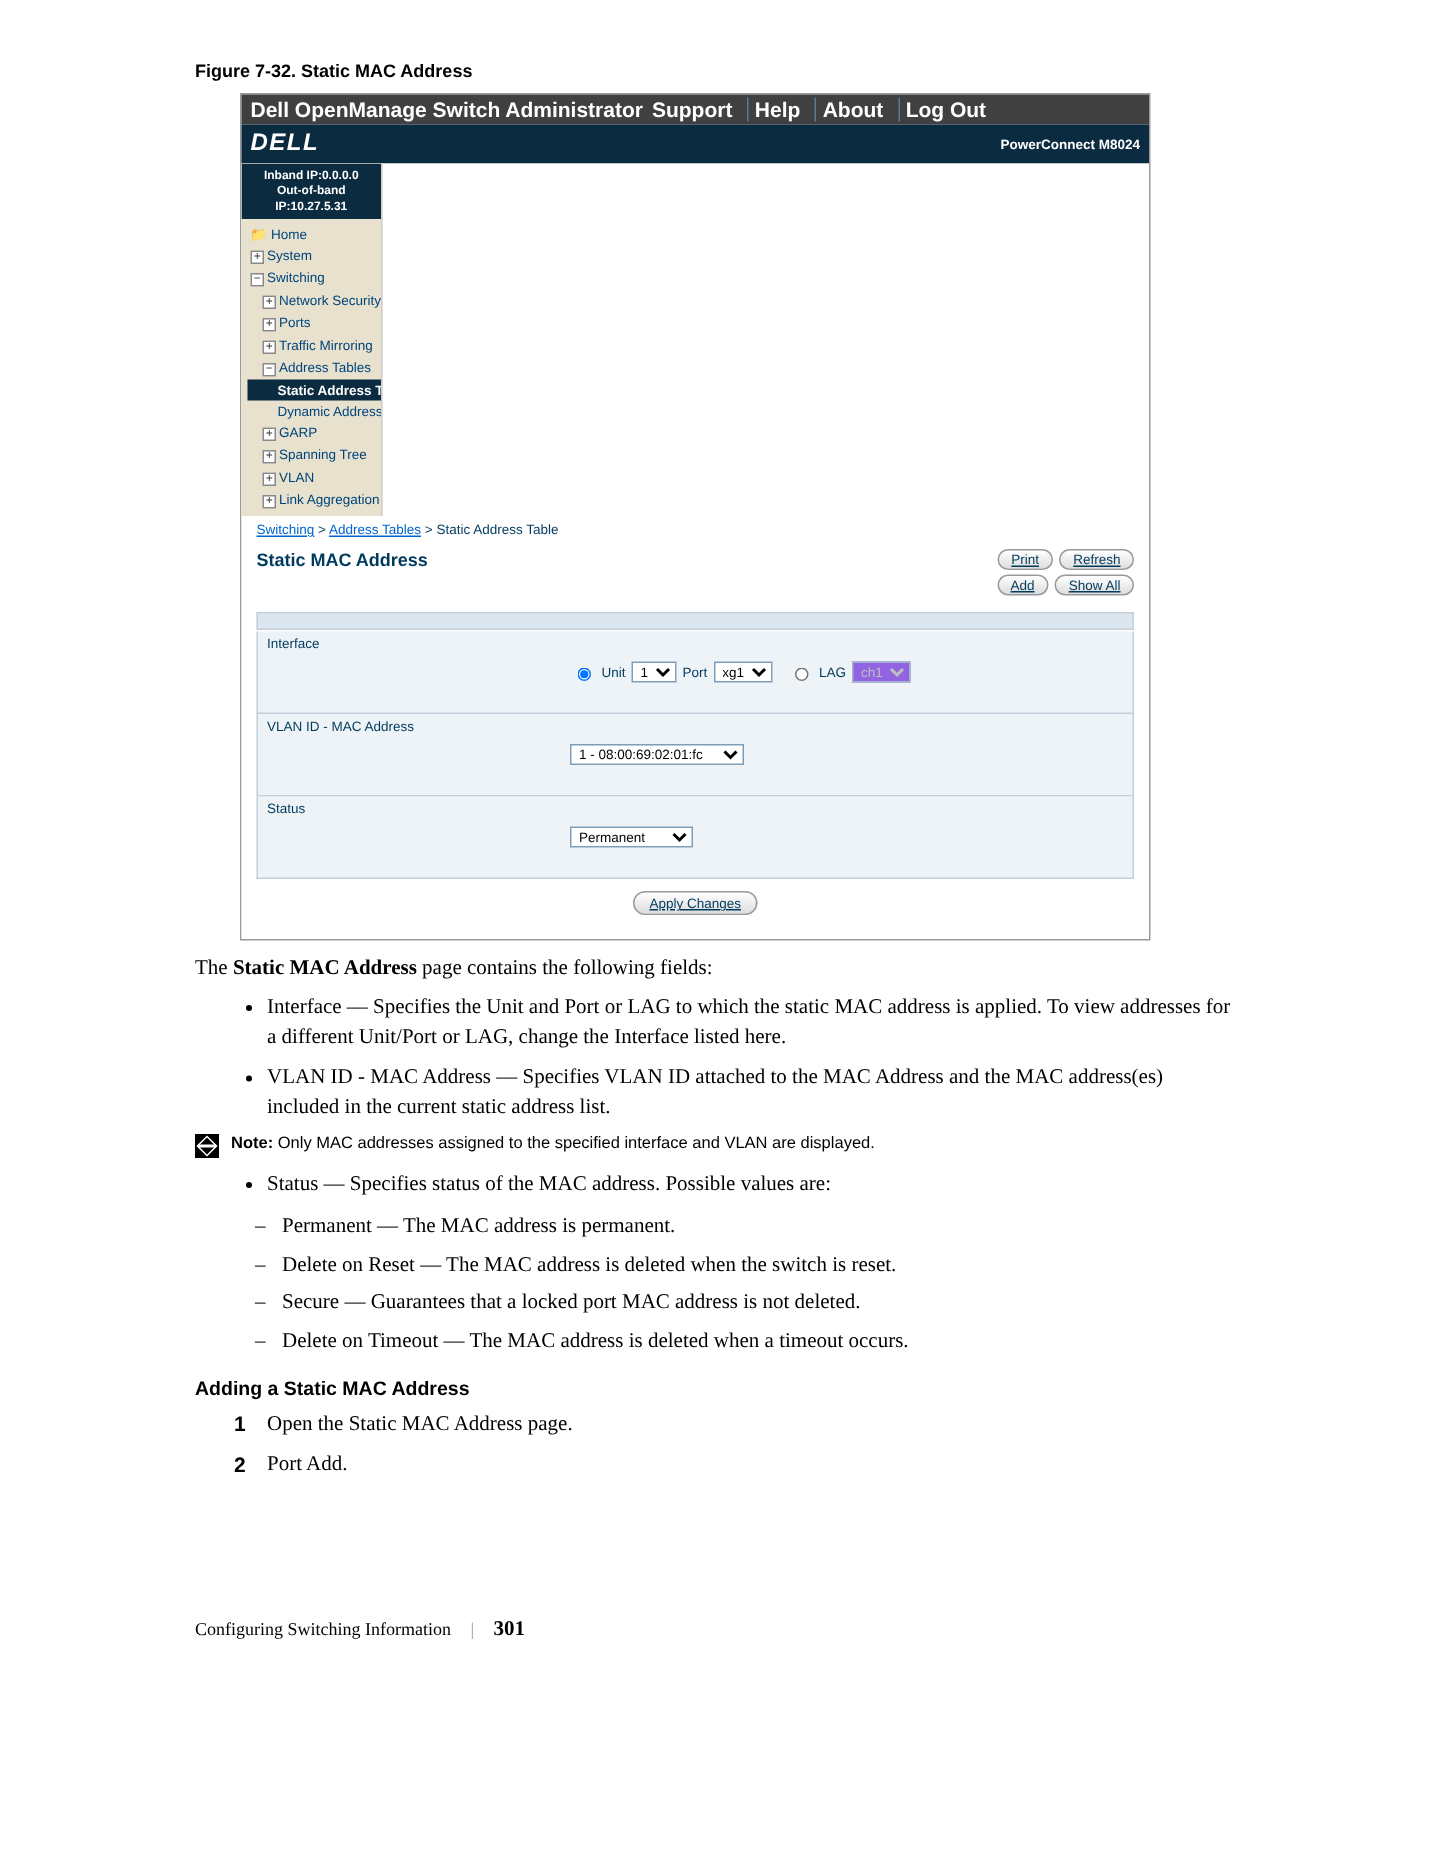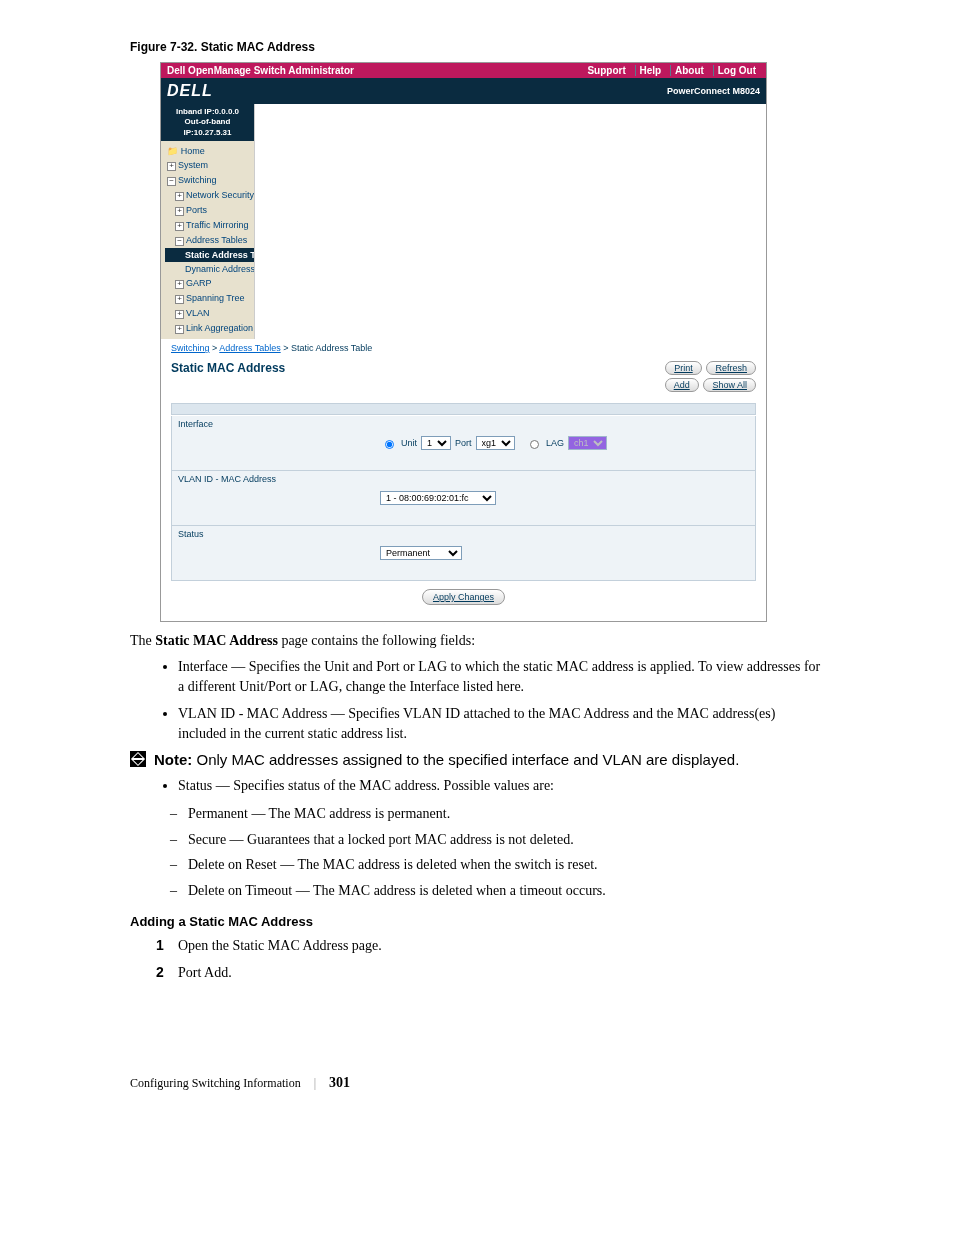--- a/index.html
+++ b/index.html
@@ -22,27 +22,27 @@
   }
   .screenshot {
     border: 1px solid #999;
     width: 605px;
     font-family: Arial, Helvetica, sans-serif;
     font-size: 10px;
     margin-bottom: 10px;
     margin-left: 30px;
   }
   .ss-topbar {
-    background: #be185d;
+    background: #404040;
     color: #fff;
     display: flex;
-    justify-content: space-between;
+    justify-content: flex-start;
     align-items: center;
     padding: 2px 6px;
-    font-size: 10px;
+    font-size: 14px;
     font-weight: bold;
   }
   .ss-topbar .links span {
     margin-left: 2px;
     padding: 0 4px;
     border-left: 1px solid #5a7a8f;
   }
   .ss-topbar .links span:first-child { border-left: none; }
   .ss-brandbar {
     background: #0a2b40;
@@ -200,21 +200,21 @@
   ul.top-bullets > li {
     margin-bottom: 8px;
     line-height: 1.4;
   }
   .note-row {
     display: flex;
     align-items: flex-start;
     gap: 8px;
     margin: 8px 0 8px 0;
     font-family: Arial, Helvetica, sans-serif;
-    font-size: 15px;
+    font-size: 11px;
   }
   .note-icon {
     width: 16px; height: 16px;
     background: #000;
     position: relative;
     flex-shrink: 0;
   }
   .note-icon::after {
     content: "";
     position: absolute;
@@ -398,22 +398,22 @@
   </div>
 
   <ul class="top-bullets">
     <li>
       <span class="strong">Status</span><span> — Specifies status of the MAC address. Possible values are:</span>
     </li>
   </ul>
 
   <ul class="sub-dashes">
     <li><span class="strong">Permanent</span><span> — The MAC address is permanent.</span></li>
+    <li><span class="strong">Delete on Reset</span><span> — The MAC address is deleted when the switch is reset.</span></li>
     <li><span class="strong">Secure</span><span> — Guarantees that a locked port MAC address is not deleted.</span></li>
-    <li><span class="strong">Delete on Reset</span><span> — The MAC address is deleted when the switch is reset.</span></li>
     <li><span class="strong">Delete on Timeout</span><span> — The MAC address is deleted when a timeout occurs.</span></li>
   </ul>
 
   <div class="section-heading">Adding a Static MAC Address</div>
 
   <ol class="steps">
     <li>
       <span>Open the </span><span class="strong">Static MAC Address</span><span> page.</span>
     </li>
     <li>

